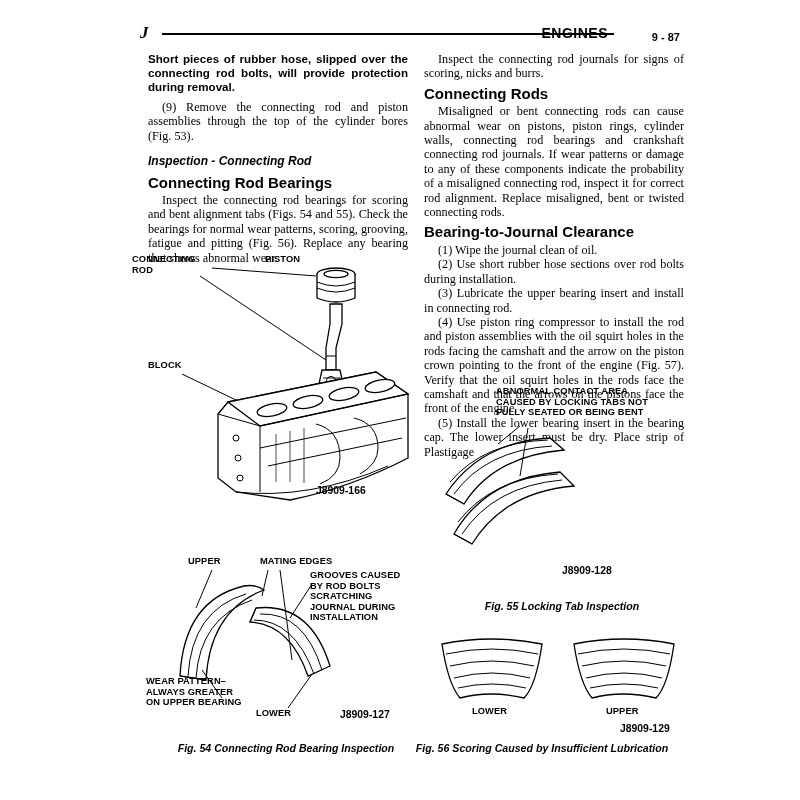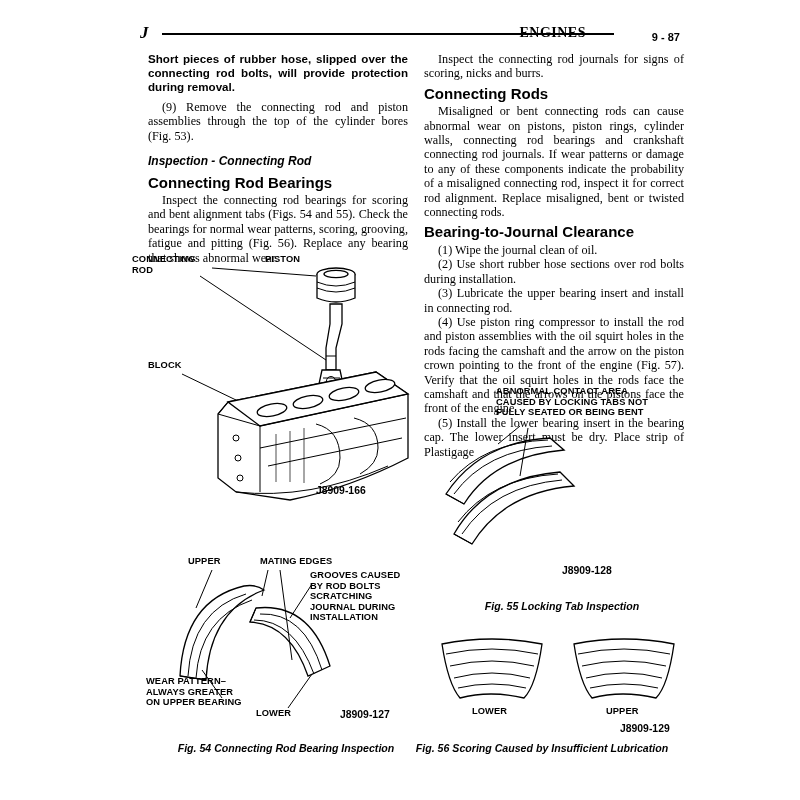--- a/index.html
+++ b/index.html
@@ -43,23 +43,23 @@
     left: 0px;
     top: 0px;
     font-family: "Liberation Serif", serif;
     font-style: italic;
     font-weight: bold;
     font-size: 17px;
     line-height: 26px;
   }
   .header .title {
     position: absolute;
-    right: 94px;
+    right: 72px;
     top: 0px;
-    font-family: Liberation Serif, serif;
+    font-family: Liberation Sans, sans-serif;
     font-weight: bold;
     font-size: 14px;
     letter-spacing: 0.5px;
     line-height: 26px;
   }
   .header .pageno {
     position: absolute;
     right: 0px;
     top: 4px;
     font-family: "Liberation Sans", sans-serif;

